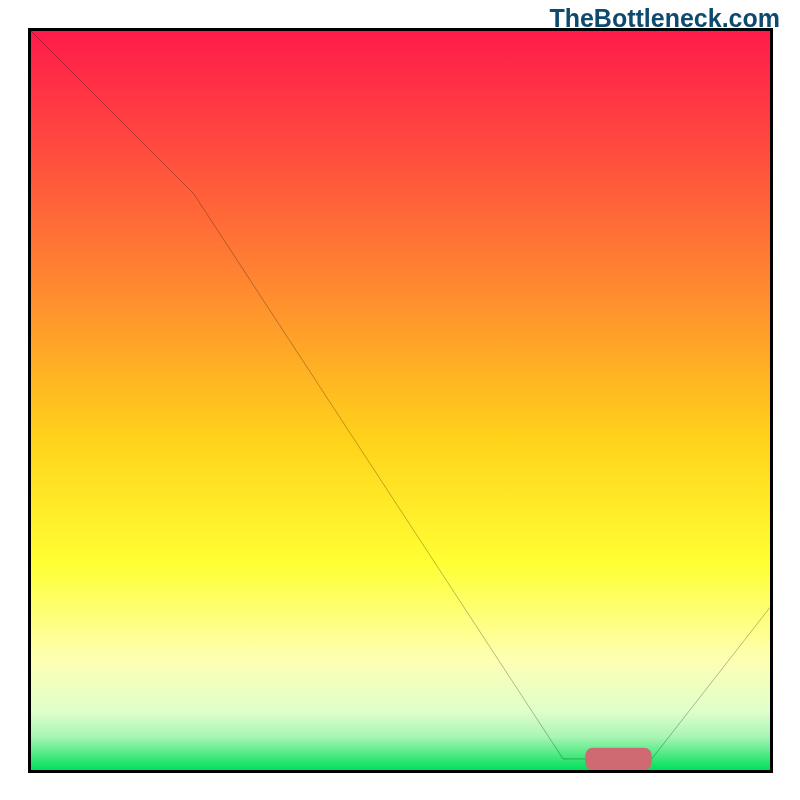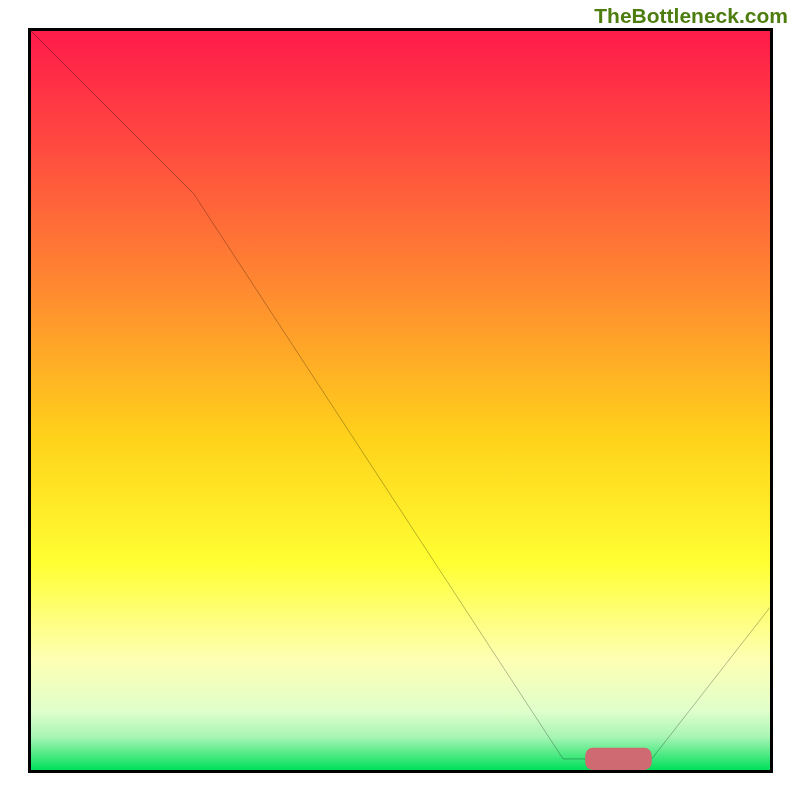--- a/index.html
+++ b/index.html
@@ -7,24 +7,24 @@
     padding: 0;
     width: 800px;
     height: 800px;
     background: #ffffff;
     font-family: Arial, Helvetica, sans-serif;
     overflow: hidden;
   }
   .watermark {
     position: absolute;
     top: 4px;
-    right: 12px;
-    font-size: 21px;
+    right: 20px;
+    font-size: 25px;
     font-weight: bold;
-    color: #4d7c0f;
+    color: #0c4a6e;
     z-index: 10;
   }
   .outer-frame {
     position: absolute;
     left: 28px;
     top: 28px;
     width: 745px;
     height: 745px;
     border: 3px solid #000;
     box-sizing: border-box;

